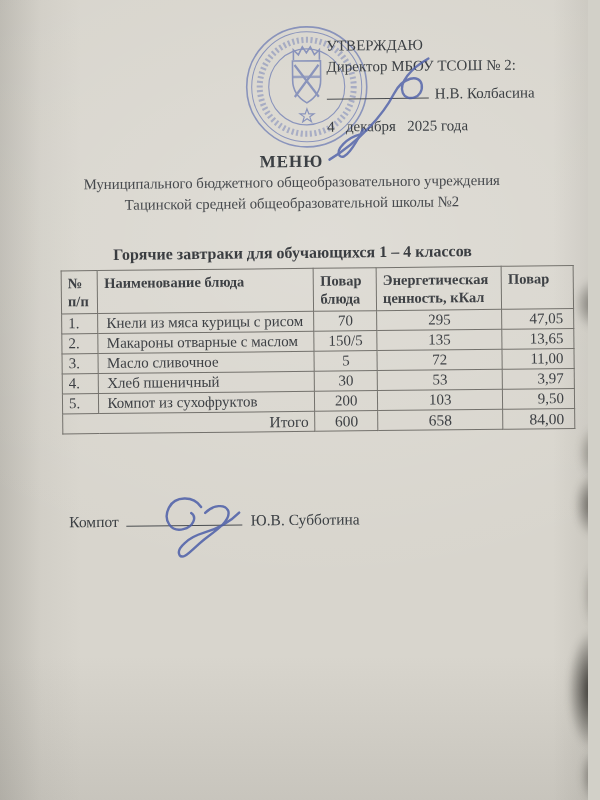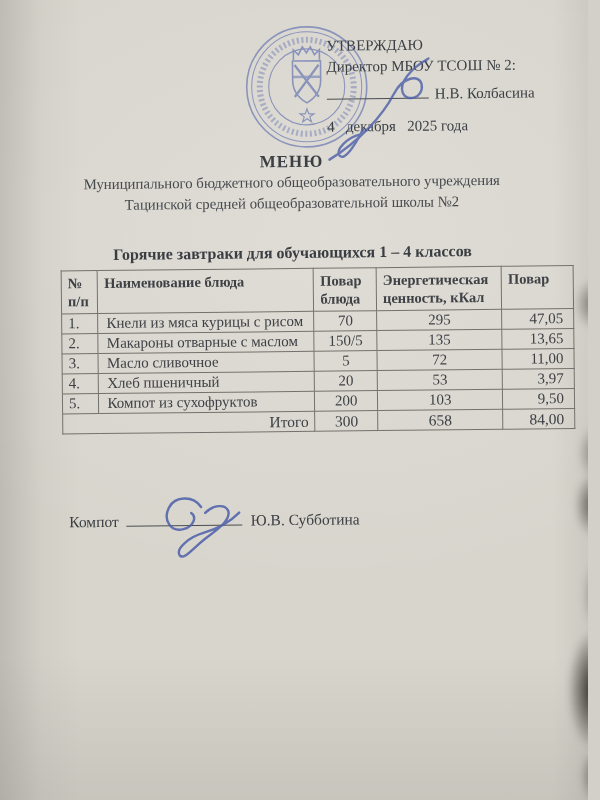--- a/index.html
+++ b/index.html
@@ -171,34 +171,34 @@
         <tr>
           <td>3.</td>
           <td class="t-name">Масло сливочное</td>
           <td class="t-center">5</td>
           <td class="t-center">72</td>
           <td class="t-right">11,00</td>
         </tr>
         <tr>
           <td>4.</td>
           <td class="t-name">Хлеб пшеничный</td>
-          <td class="t-center">20</td>
+          <td class="t-center">30</td>
           <td class="t-center">53</td>
           <td class="t-right">3,97</td>
         </tr>
         <tr>
           <td>5.</td>
           <td class="t-name">Компот из сухофруктов</td>
           <td class="t-center">200</td>
           <td class="t-center">103</td>
           <td class="t-right">9,50</td>
         </tr>
         <tr class="total-row">
           <td class="t-label" colspan="2">Итого</td>
-          <td class="t-center">300</td>
+          <td class="t-center">600</td>
           <td class="t-center">658</td>
           <td class="t-right">84,00</td>
         </tr>
       </tbody>
     </table>
 
     <div class="footer">
       <span>Компот</span><span class="u-line u-cook"></span><span>Ю.В. Субботина</span>
     </div>
 

